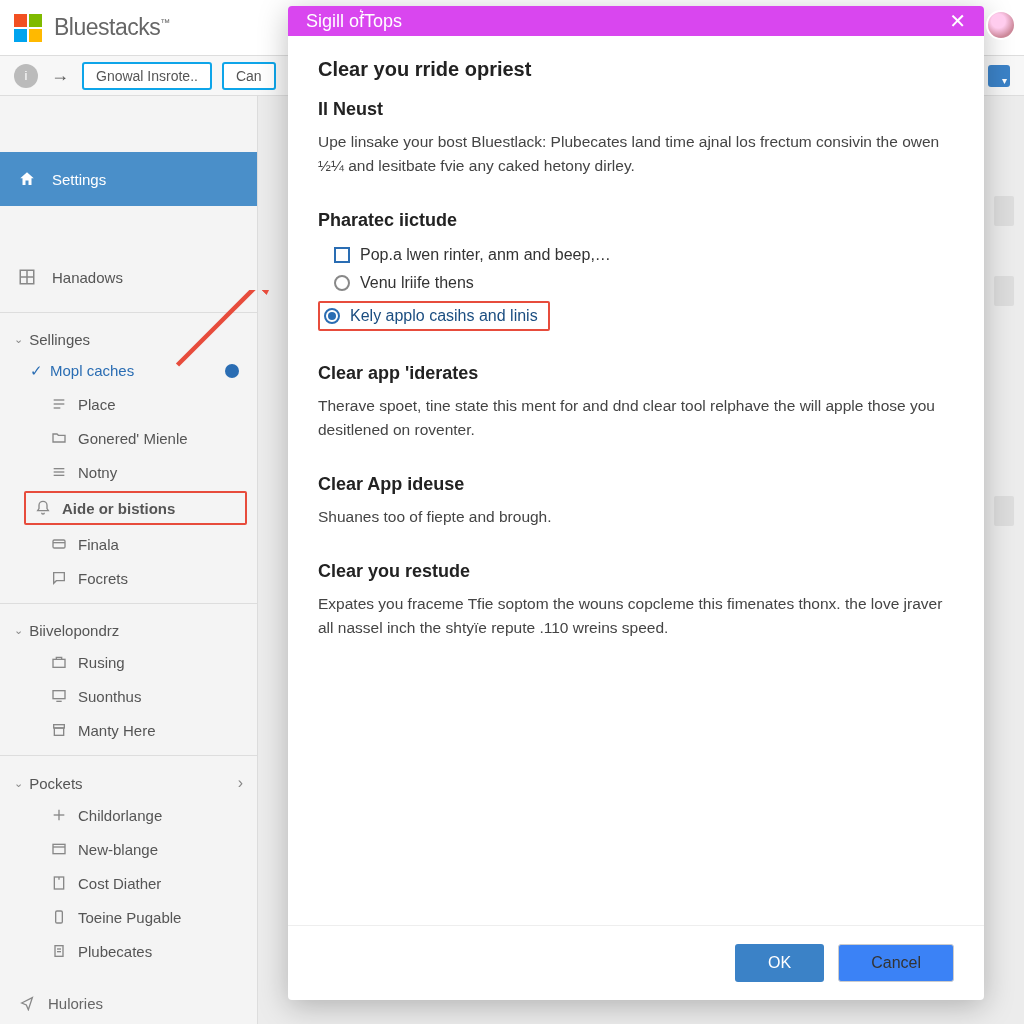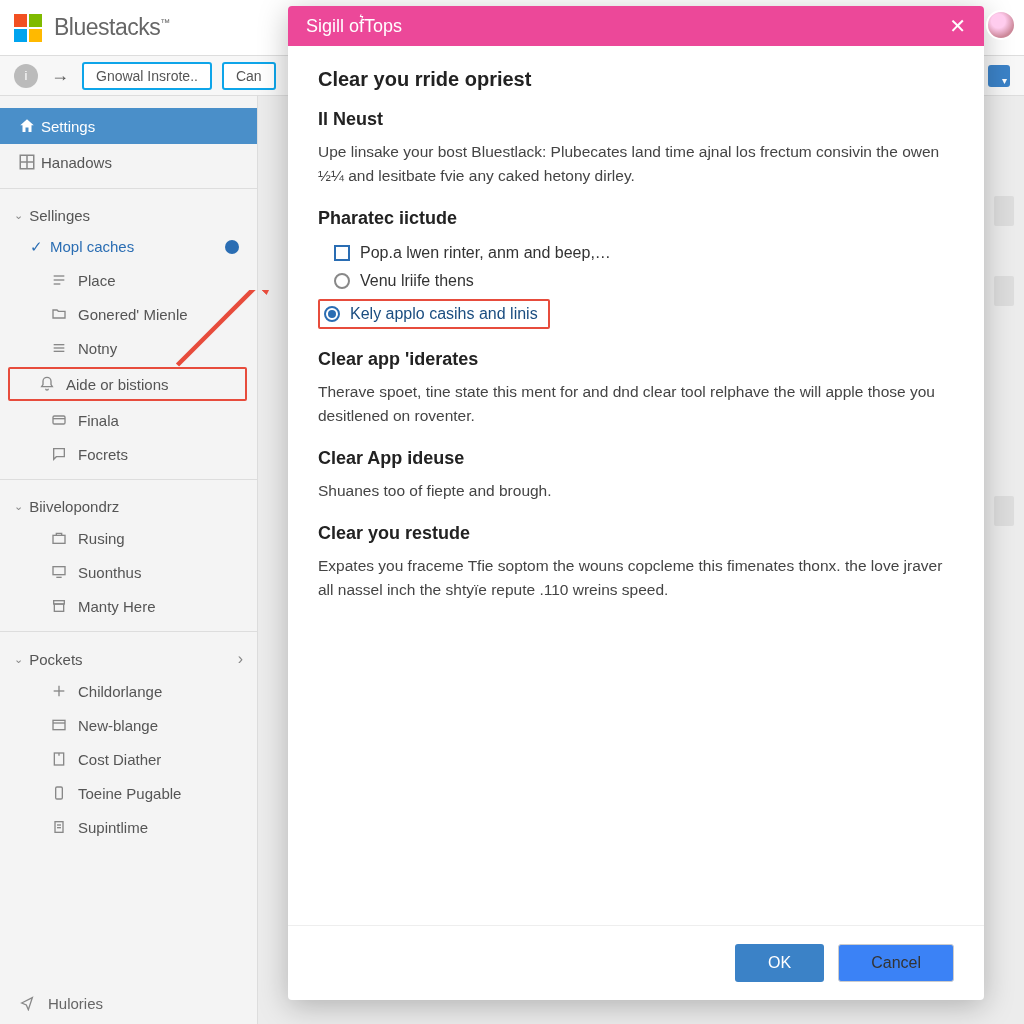--- a/index.html
+++ b/index.html
@@ -18,40 +18,40 @@
 .arrow-btn { width:24px; height:24px; display:flex; align-items:center; justify-content:center; color:#555; font-size:18px; }
 .tool-btn { border:2px solid #0ea5e9; background:#fff; padding:4px 12px; border-radius:3px; font-size:14px; color:#555; }
 .blue-sq { width:22px; height:22px; background:#3b82c7; border-radius:3px; position:relative; }
 .blue-sq::after{content:"▾"; color:#fff; font-size:10px; position:absolute; right:3px; bottom:1px;}
 
 
 .main { display:flex; height:calc(1024px - 96px); }
 .sidebar { width:258px; background:#f4f4f4; border-right:1px solid #ddd; padding-top:12px; overflow:hidden; }
 .content { flex:1; background:#ececec; position:relative; }
 
-.side-item { display:flex; align-items:center; padding:9px 18px; color:#555; font-size:15px; gap:5px; cursor:pointer; }
+.side-item { display:flex; align-items:center; padding:18px 18px; color:#555; font-size:15px; gap:16px; cursor:pointer;margin-top:44px; }
 .side-item.active { background:#4a8fc9; color:#fff; border-radius:0; }
 .side-group { padding:10px 14px 6px; color:#555; font-size:15px; display:flex; align-items:center; gap:6px;}
 .side-group .chev{font-size:11px; color:#888;}
 .side-sub { padding:8px 18px 8px 50px; color:#555; font-size:15px; display:flex; align-items:center; gap:10px; position:relative;}
 .side-sub.sel { color:#2a6db3; }
 .side-sub .badge { position:absolute; right:18px; width:14px; height:14px; border-radius:50%; background:#2a6db3; }
-.side-sub.hl { border:2.5px solid #e74c3c; border-radius:2px; margin:2px 10px 2px 8px; padding:6px 10px 6px 28px; }
+.side-sub.hl { border:2.5px solid #e74c3c; border-radius:2px; margin:2px 10px 2px 24px; padding:6px 10px 6px 8px;font-weight:bold; }
 .side-icon { width:18px; height:18px; display:inline-flex; align-items:center; justify-content:center; color:#888; }
 .side-item.active .side-icon{color:#fff;}
 hr.sep{border:none;border-top:1px solid #ddd; margin:8px 0;}
 .group-right{margin-left:auto; font-size:16px; color:#888;}
 
 
 .modal { position:absolute; left:288px; top:6px; width:696px; height:994px; background:#fff; border-radius:4px; box-shadow:0 6px 30px rgba(0,0,0,0.25); display:flex; flex-direction:column; }
-.modal-head { background:#ec4899; color:#fff; height:40px; display:flex; align-items:center; padding:0 18px; border-radius:4px 4px 0 0; font-size:18px; }
+.modal-head { background:#d946ef; color:#fff; height:30px; display:flex; align-items:center; padding:0 18px; border-radius:4px 4px 0 0; font-size:18px; }
 .modal-head .x { margin-left:auto; font-size:20px; cursor:pointer; }
 .modal-body { padding:22px 30px; flex:1; overflow:auto; }
 .modal-body h2 { font-size:20px; font-weight:700; color:#222; margin-bottom:18px; }
-.modal-body h3 { font-size:18px; font-weight:700; color:#222; margin-top:20px; margin-bottom:10px; }
+.modal-body h3 { font-size:18px; font-weight:700; color:#222; margin-top:32px; margin-bottom:10px; }
 .modal-body h3.first{margin-top:12px;}
 .modal-body p { font-size:15.5px; color:#444; line-height:1.55; margin-bottom:8px; }
 .opt { display:flex; align-items:center; gap:10px; padding:5px 16px; font-size:16px; color:#333; }
 .opt .box { width:16px; height:16px; border:2px solid #2a6db3; }
 .opt .rad { width:16px; height:16px; border:2px solid #888; border-radius:50%; }
 .opt.sel .rad { border-color:#2a6db3; position:relative; }
 .opt.sel .rad::after { content:""; position:absolute; inset:2px; background:#2a6db3; border-radius:50%; }
 .opt.sel { color:#1a4d80; }
 .opt-hl { border:2.5px solid #e74c3c; display:inline-flex; padding:4px 10px 4px 4px; border-radius:2px; margin-top:4px; }
 
@@ -251,21 +251,21 @@
       <span>Toeine Pugable</span>
     </div>
     <div class="side-sub">
       <span class="side-icon">
         <svg width="16" height="16" viewBox="0 0 24 24" fill="none" stroke="currentColor" stroke-width="2">
             <rect x="6" y="4" width="12" height="16"></rect>
             <line x1="9" y1="9" x2="15" y2="9"></line>
             <line x1="9" y1="13" x2="15" y2="13"></line>
           </svg>
       </span>
-      <span>Supintlime</span>
+      <span>Plubecates</span>
     </div>
   </div>
 
   <div class="content">
     <div class="bg-stub" style="top:100px"></div>
     <div class="bg-stub" style="top:180px"></div>
     <div class="bg-stub" style="top:400px"></div>
   </div>
 </div>
 

